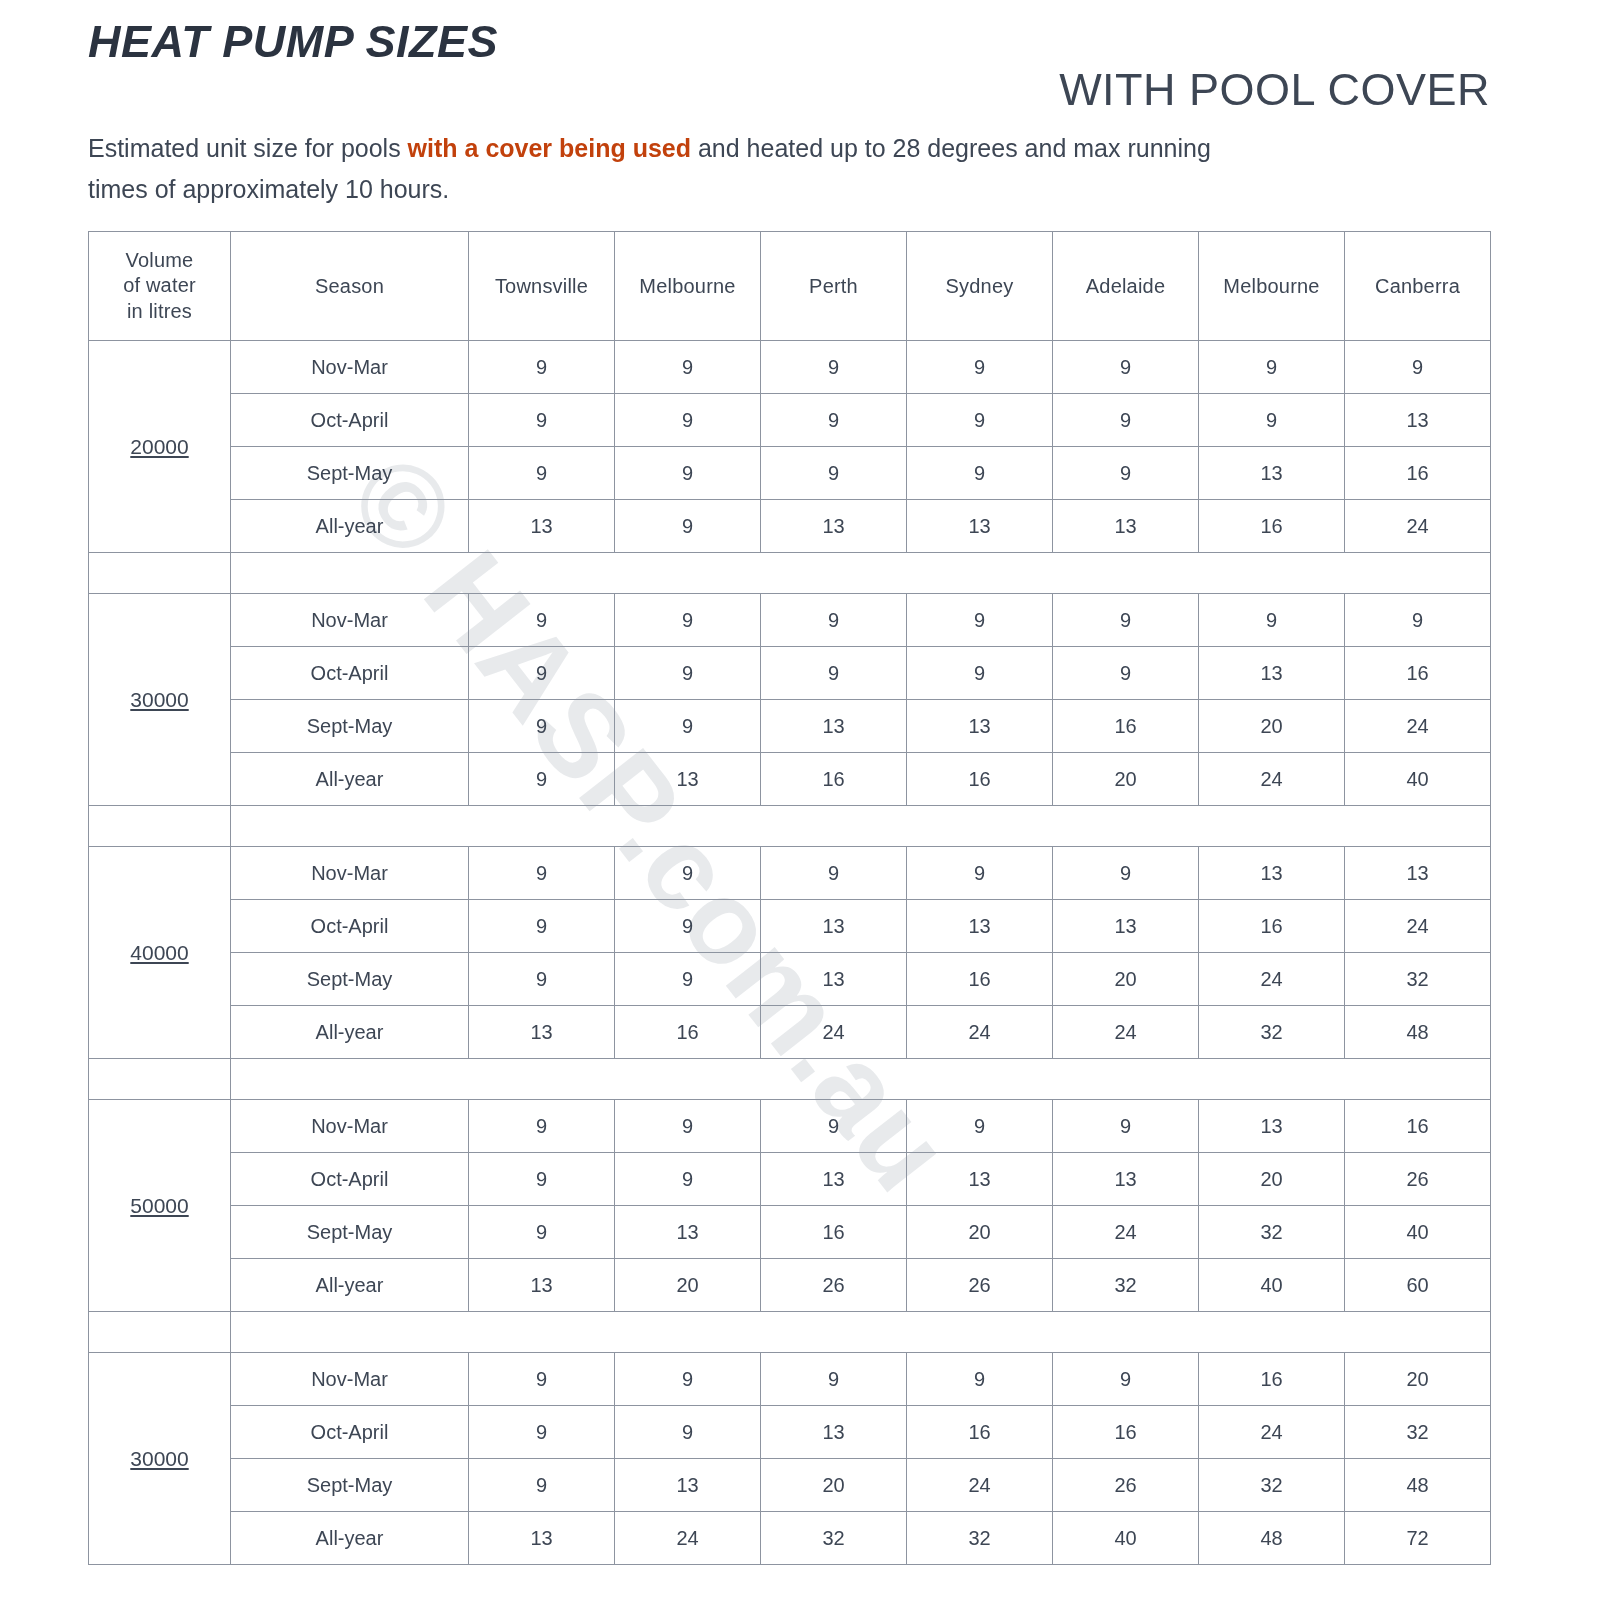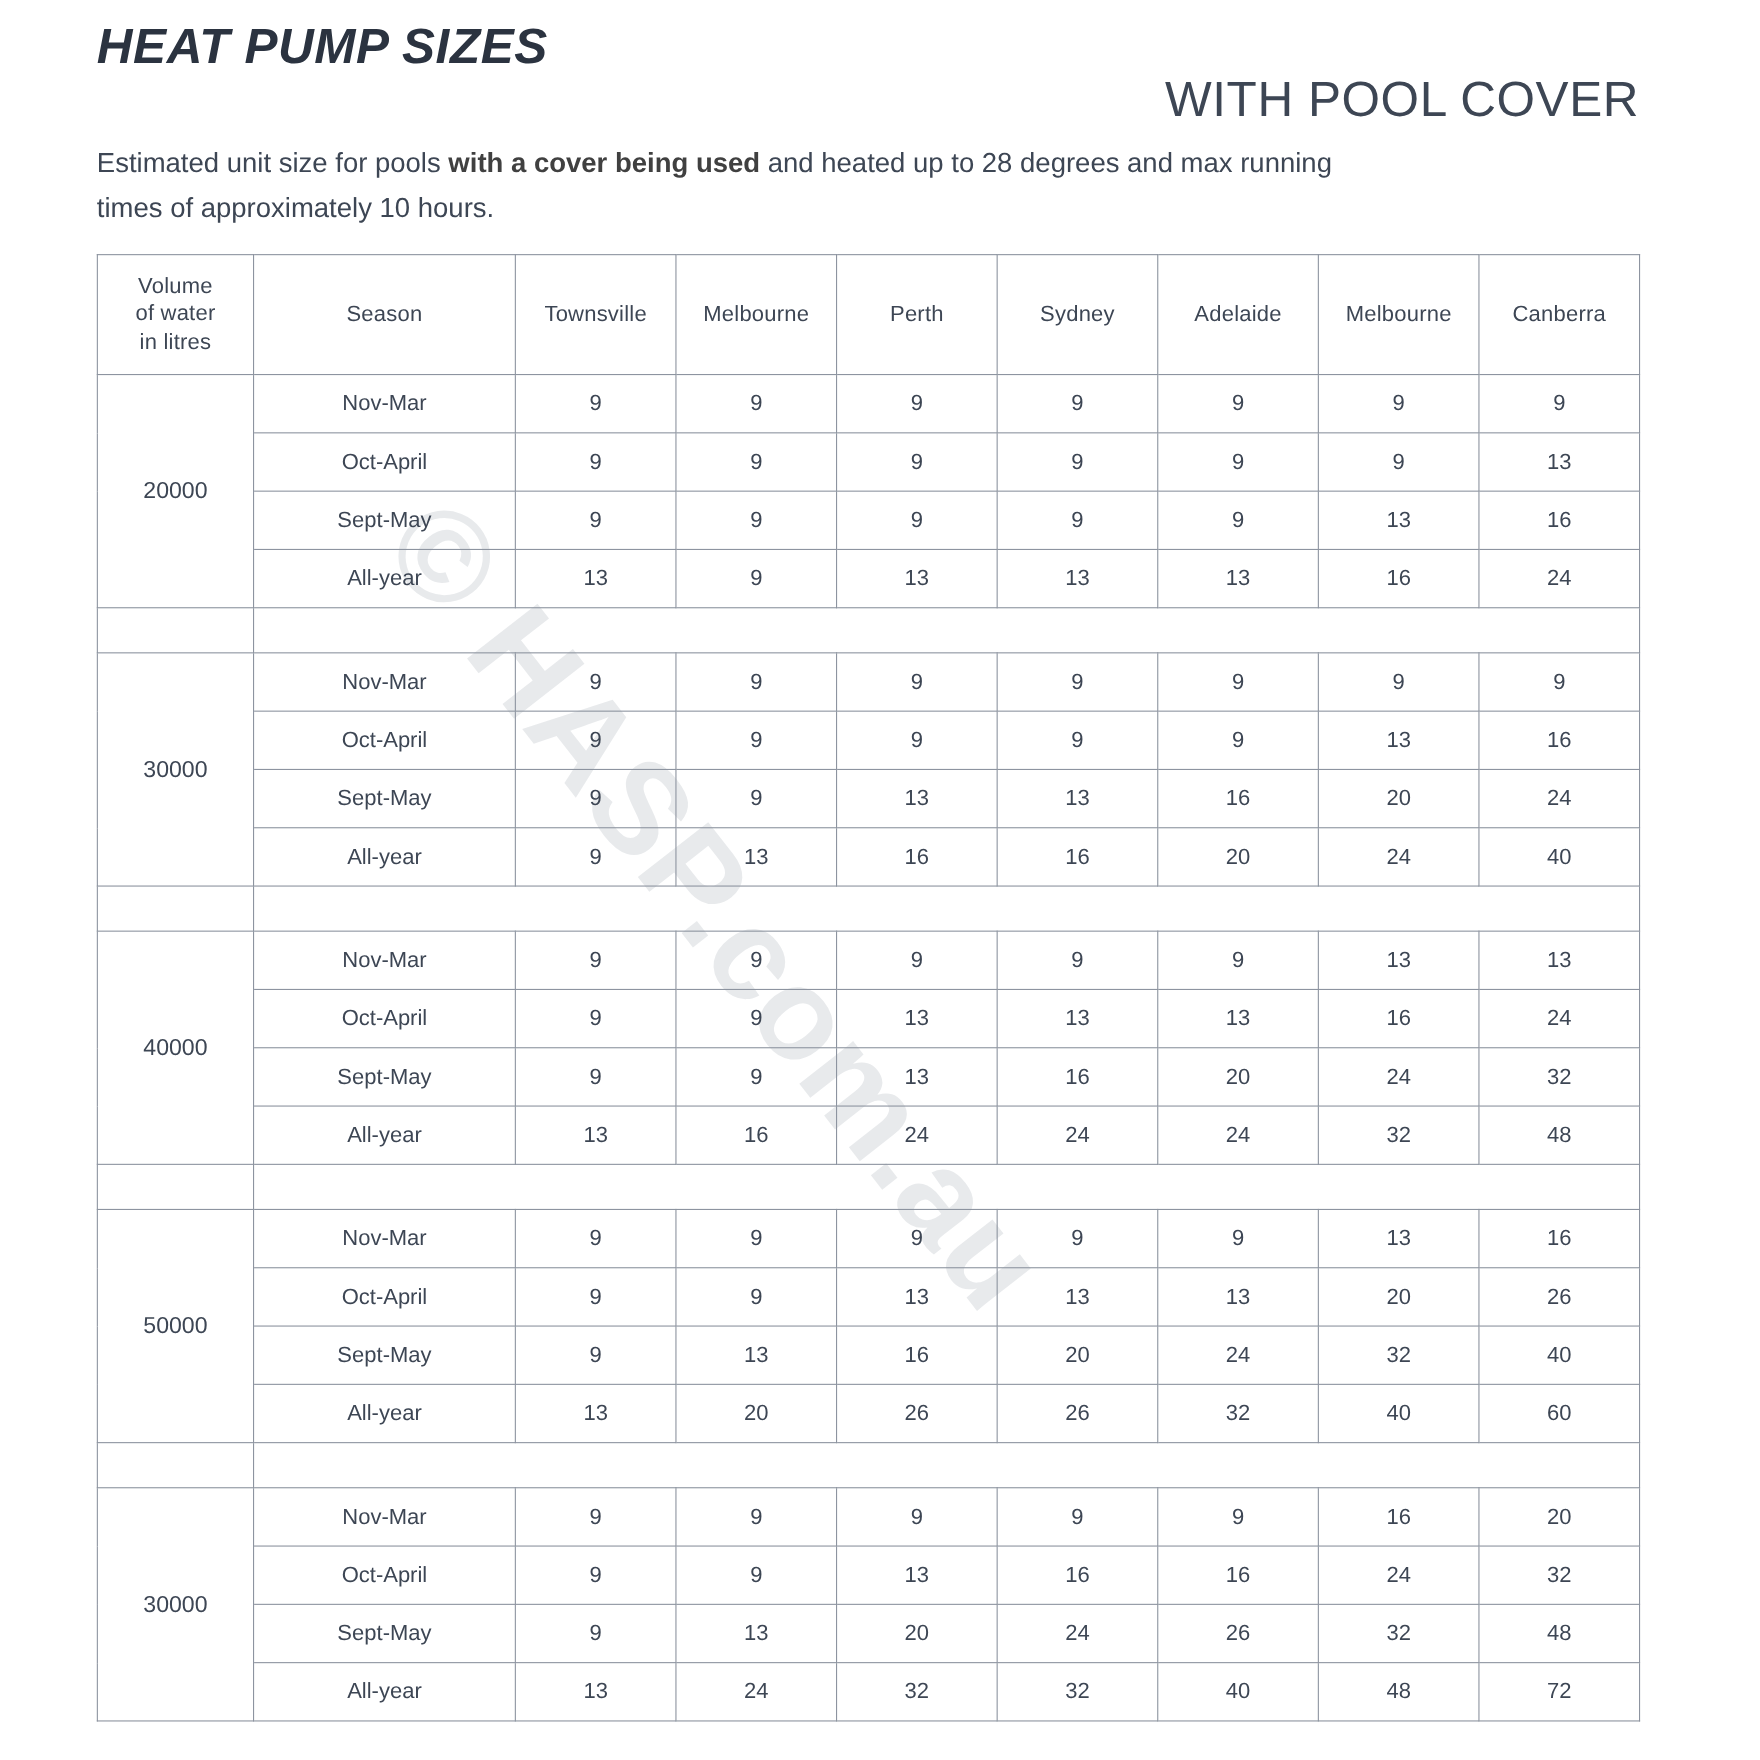--- a/index.html
+++ b/index.html
@@ -43,21 +43,21 @@
   .intro {
     font-size: 25px;
     line-height: 1.62;
     color: #3d4654;
     max-width: 1130px;
     margin: 0 0 22px 0;
     font-weight: 400;
   }
   .intro b {
     font-weight: bold;
-    color: #404040;
+    color: #c2410c;
   }
 
   table.sizes {
     border-collapse: collapse;
     width: 1234px;
     table-layout: fixed;
     position: relative;
     z-index: 2;
   }
   table.sizes td, table.sizes th {
@@ -83,20 +83,21 @@
   col.c-season { width: 238px; }
   col.c-city   { width: 146px; }
 
   tbody td {
     height: 50px;
     font-size: 20px;
   }
   td.vol-cell {
     font-size: 21px;
     color: #3d4654;
+    text-decoration: underline;
   }
   td.season-cell {
     font-size: 20px;
     color: #3d4654;
   }
   tr.spacer td {
     height: 38px;
     border-left: 1px solid #8d94a0;
     border-right: 1px solid #8d94a0;
     border-top: 1px solid #8d94a0;

